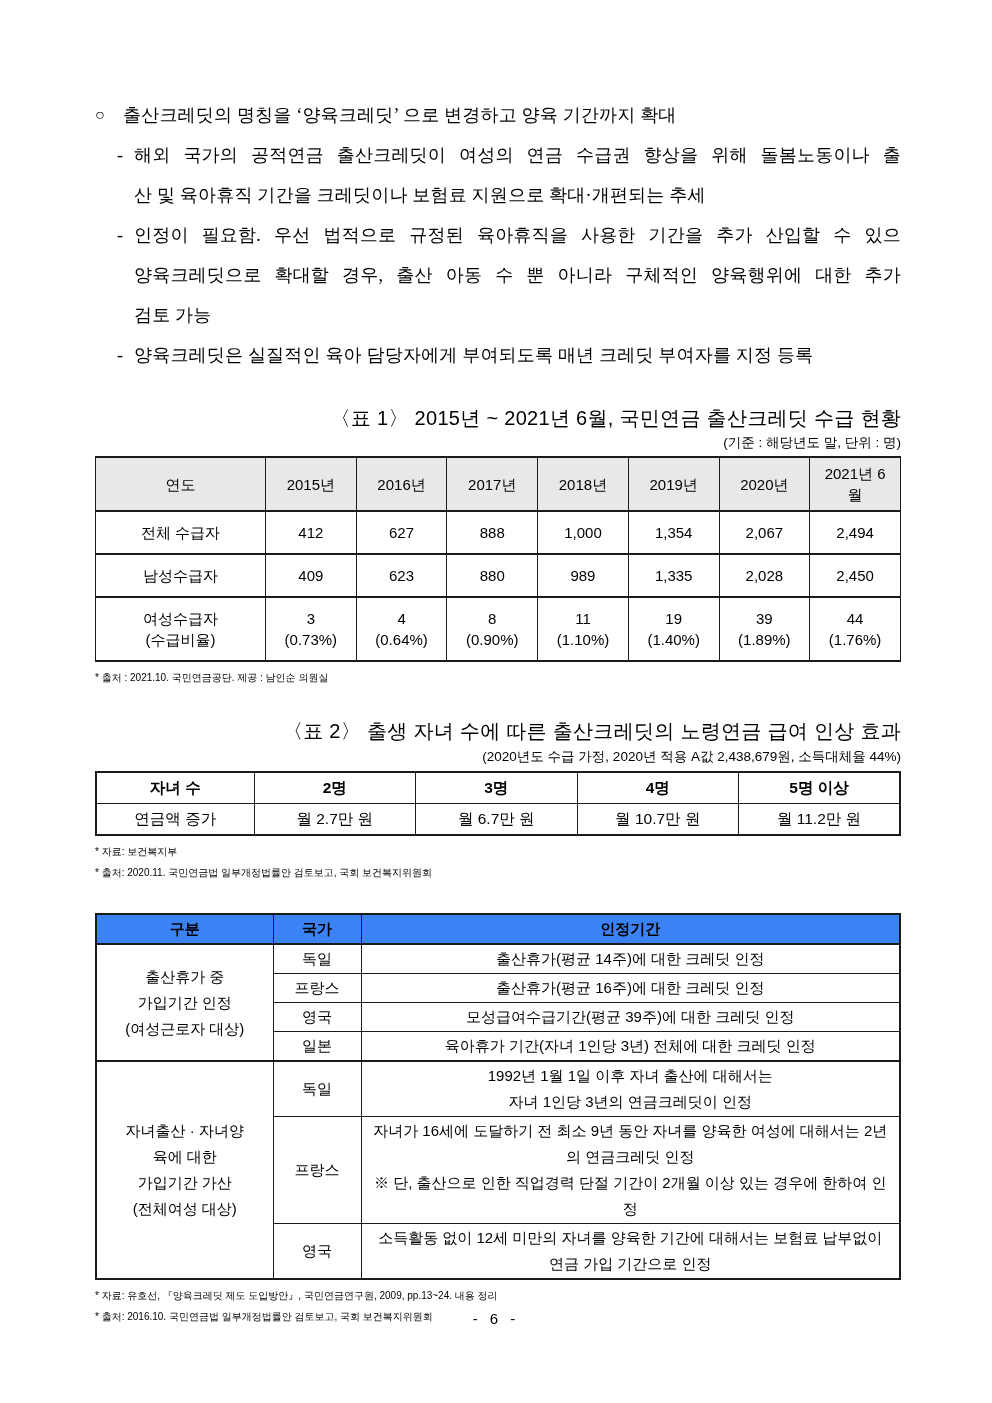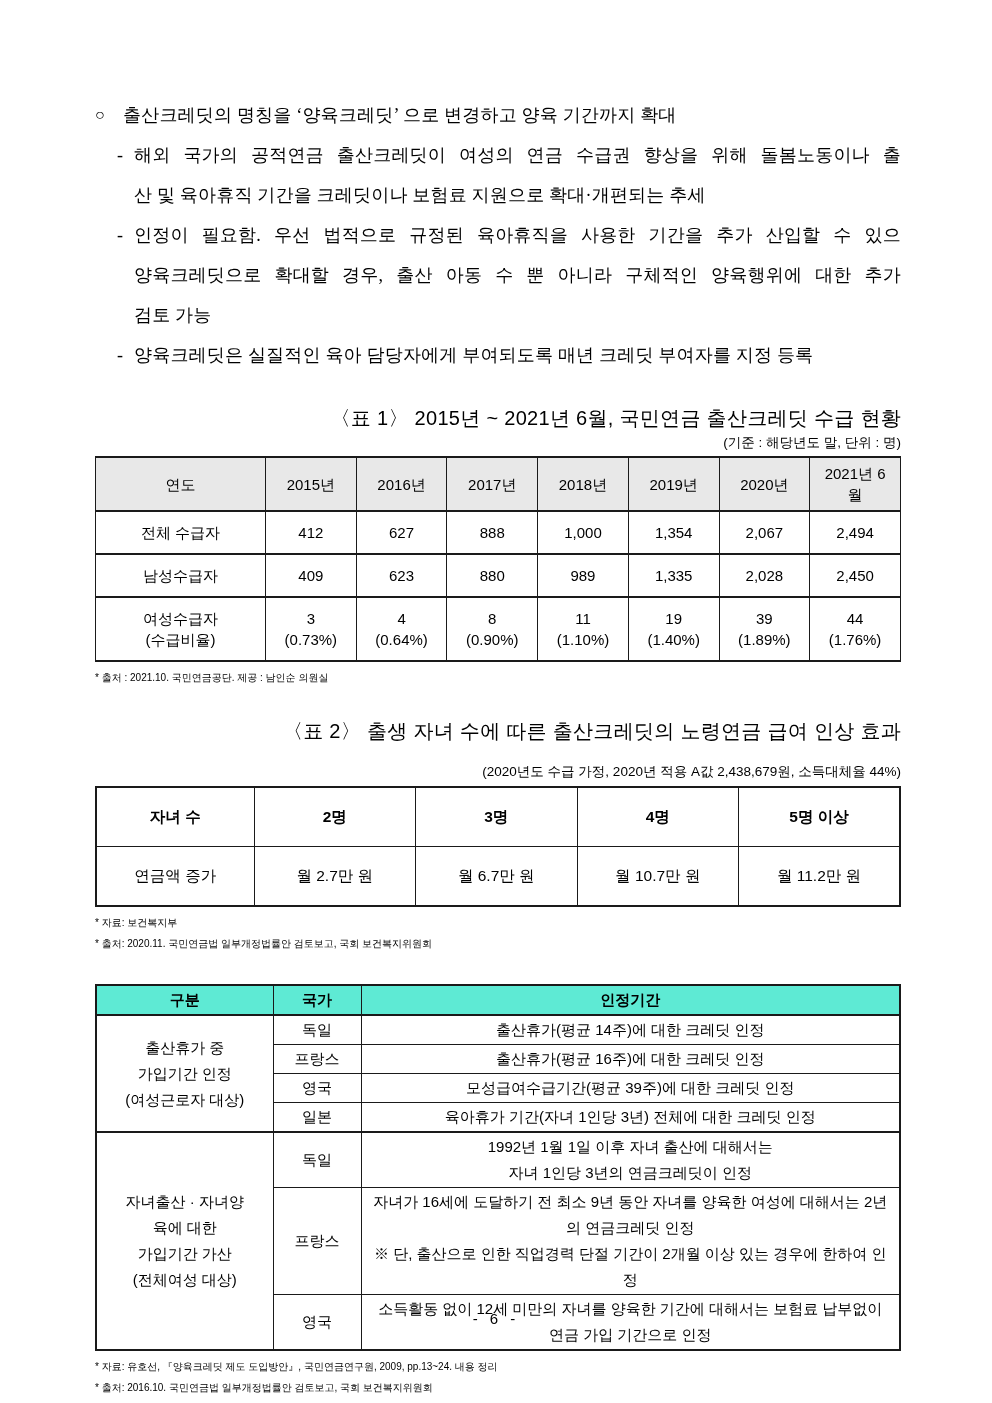--- a/index.html
+++ b/index.html
@@ -38,21 +38,21 @@
 
   
   .tbl-title {
     text-align: right;
     font-size: 20px;
     letter-spacing: 0.3px;
   }
   .unit-note {
     text-align: right;
     font-size: 13.5px;
-    margin-top: 18px;
+    margin-top: 3px;
   }
   .footnote {
     font-size: 10px;
     line-height: 21px;
     margin-top: 5px;
   }
 
   table { border-collapse: collapse; width: 100%; table-layout: fixed; }
   td { white-space: pre-line; }
 
@@ -73,36 +73,36 @@
   .t1 td:nth-child(n+7) { font-weight: 400; }
 
   
   .sec2 { margin-top: 30px; }
   .t2 { margin-top: 5px; border: 2px solid #1a1a1a; }
   .t2 td {
     border: 1px solid #1a1a1a;
     text-align: center;
     font-size: 15.5px;
     line-height: 22px;
-    padding: 18px 2px;
+    padding: 4px 2px;
   }
   .t2 tr.head td { font-weight: 700; }
 
   
   .sec3 { margin-top: 30px; }
   .t3 { margin-top: 8px; border: 2px solid #1a1a1a; }
   .t3 td {
     border: 1px solid #1a1a1a;
     text-align: center;
     font-size: 15px;
     line-height: 26px;
     padding: 1px 4px;
   }
   .t3 tr.head td {
-    background: #5eead4;
+    background: #3b82f6;
     font-weight: 700;
     border-bottom-width: 2px;
   }
   .t3 td.desc { text-align: center; padding: 1px 10px; }
   .t3 tr.g2start td { border-top: 2px solid #1a1a1a; }
 
   
   .pagenum {
     position: absolute;
     left: 0;

